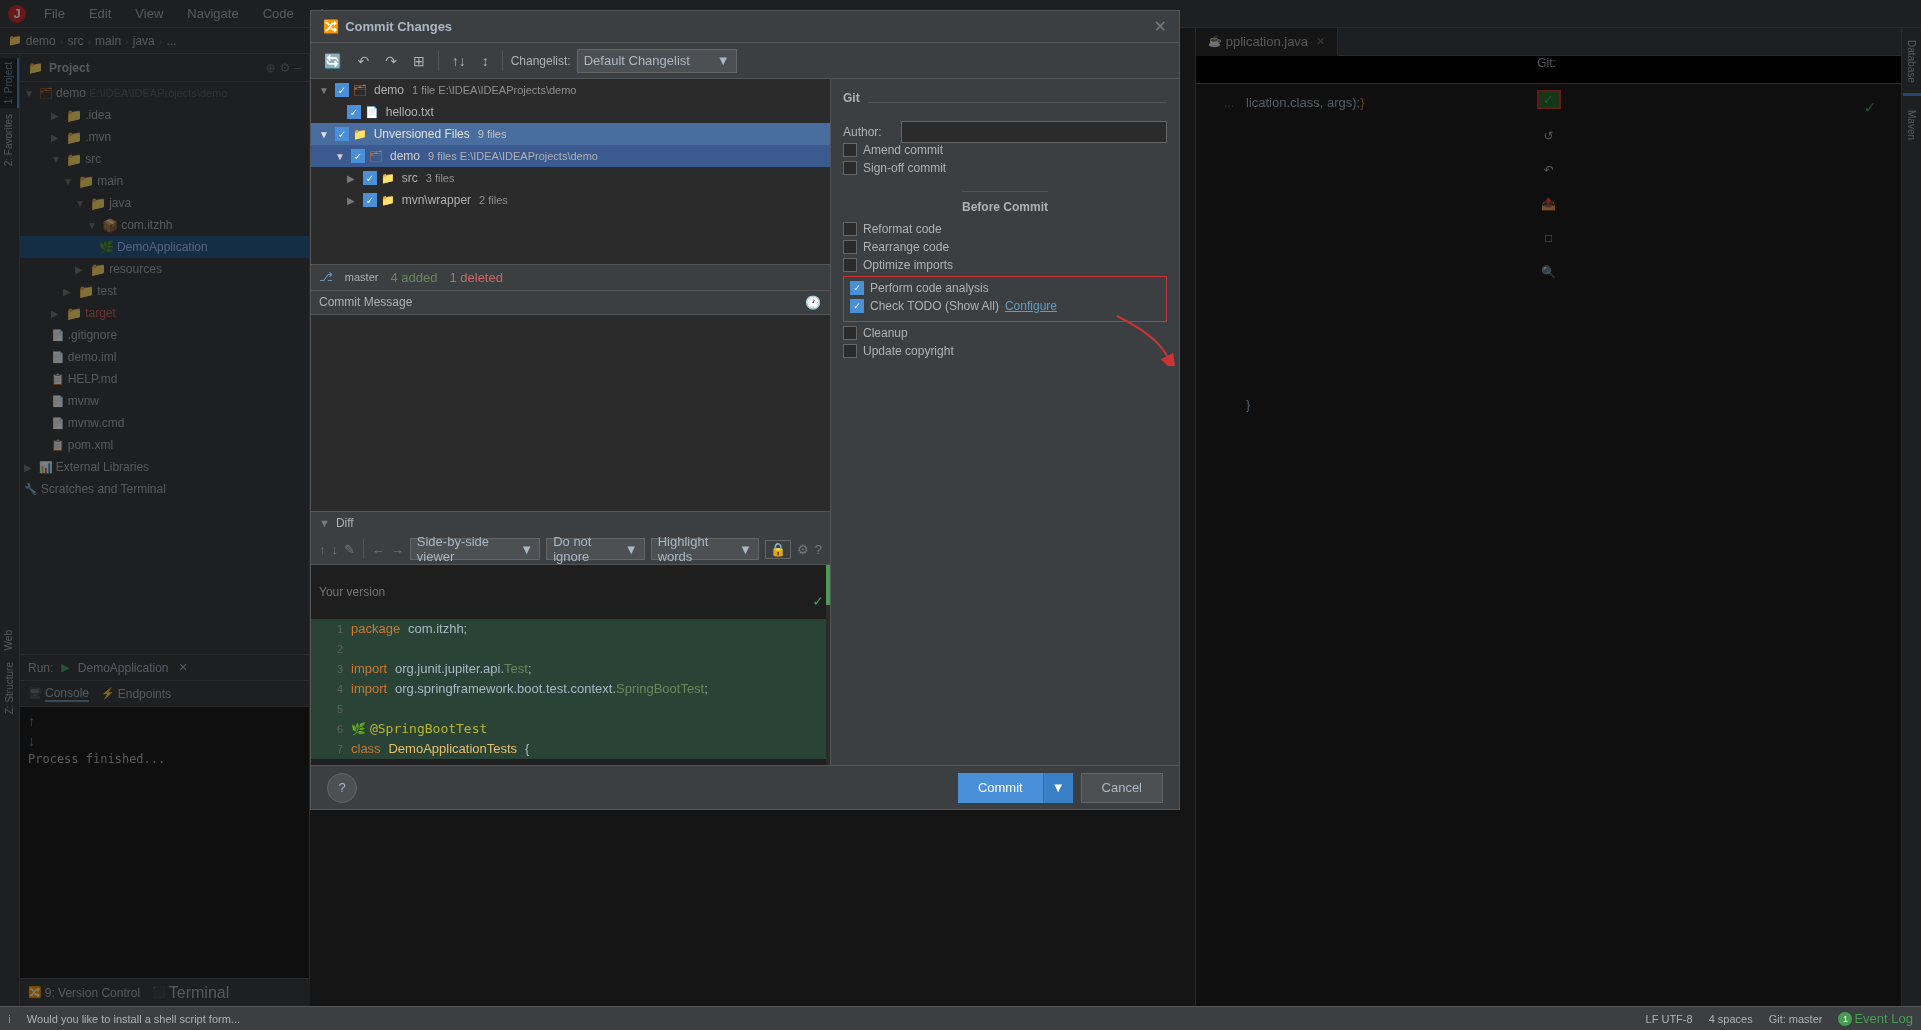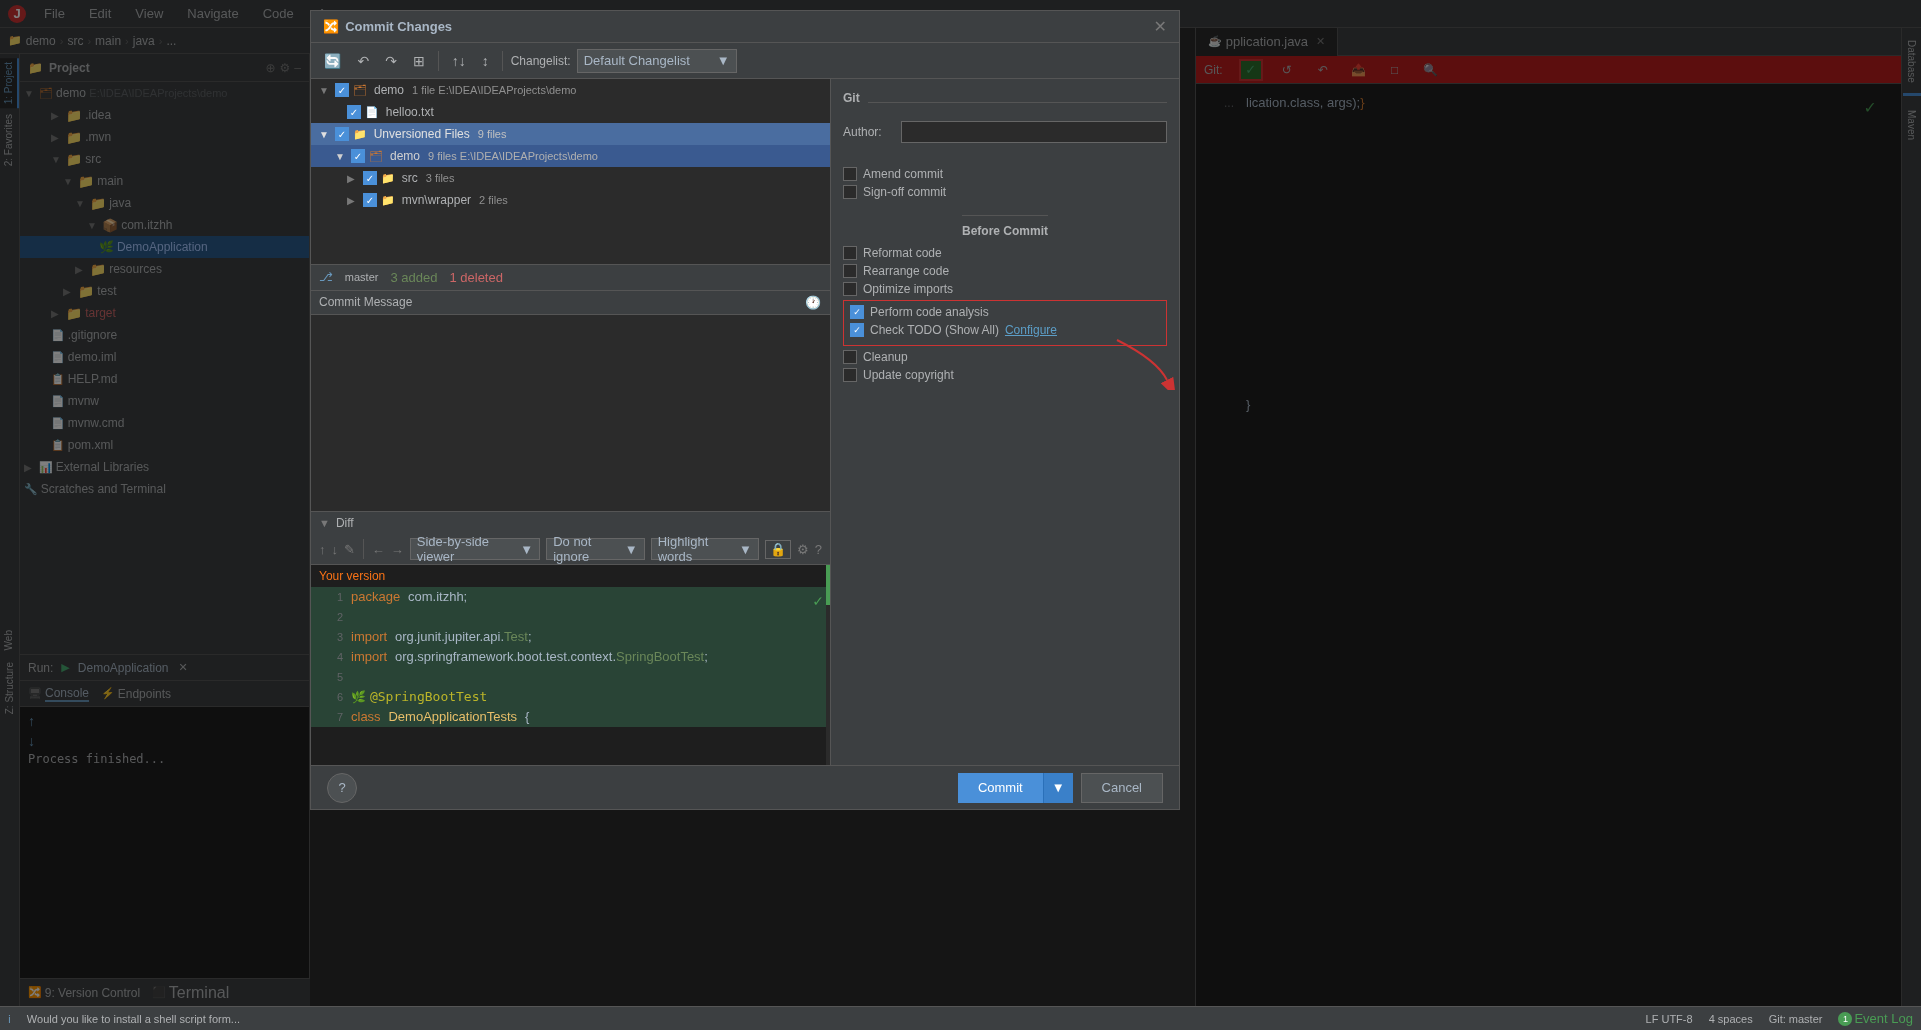--- a/index.html
+++ b/index.html
@@ -68,26 +68,26 @@
     .commit-msg-header { display: flex; align-items: center; padding: 4px 8px; gap: 6px; background: #3c3f41; border-bottom: 1px solid #555; border-top: 1px solid #555; }
     .commit-msg-label { color: #afb1b3; font-size: 12px; }
     .commit-msg-textarea { flex: 1; background: #2b2b2b; border: none; color: #a9b7c6; font-size: 12px; padding: 6px; resize: none; height: 160px; outline: none; font-family: monospace; }
 
     
     .diff-section { border-top: 1px solid #555; }
     .diff-header { display: flex; align-items: center; padding: 4px 8px; gap: 6px; background: #3c3f41; }
     .diff-label { color: #afb1b3; font-size: 12px; }
     .diff-toolbar { display: flex; align-items: center; padding: 4px 8px; gap: 6px; background: #3c3f41; border-bottom: 1px solid #555; }
     .diff-btn { background: #4c5052; border: 1px solid #666; color: #a9b7c6; font-size: 11px; padding: 2px 6px; cursor: pointer; display: flex; align-items: center; gap: 3px; height: 22px; }
-    .diff-version-label { color: #f97316; font-size: 12px; padding: 4px 8px; }
+    .diff-version-label { color: #737373; font-size: 12px; padding: 20px 8px; }
     .diff-line { display: flex; align-items: center; padding: 0 8px; line-height: 20px; font-family: monospace; font-size: 12px; }
     .diff-line.added { background: #294436; }
     .diff-line-num { color: #606366; width: 24px; text-align: right; margin-right: 8px; font-size: 11px; }
     .git-header { color: #afb1b3; font-size: 12px; margin-bottom: 8px; font-weight: bold; }
-    .git-author-row { display: flex; align-items: center; gap: 8px; margin-bottom: 24px; }
+    .git-author-row { display: flex; align-items: center; gap: 8px; margin-bottom: 0; }
     .git-author-label { color: #afb1b3; font-size: 12px; width: 50px; }
     .git-author-input { flex: 1; background: #2b2b2b; border: 1px solid #666; color: #a9b7c6; font-size: 12px; padding: 2px 6px; height: 22px; outline: none; }
     .git-checkbox-row { display: flex; align-items: center; gap: 6px; margin-bottom: 4px; }
     .git-checkbox { width: 14px; height: 14px; border: 1px solid #666; background: #2b2b2b; flex-shrink: 0; }
 
     
     .before-commit-header { color: #afb1b3; font-size: 12px; font-weight: bold; margin-top: 8px; margin-bottom: 6px; border-top: 1px solid #555; padding-top: 8px; }
     .checkbox-row { display: flex; align-items: center; gap: 6px; margin-bottom: 4px; cursor: pointer; }
     .checkbox-box { width: 14px; height: 14px; border: 1px solid #666; background: #2b2b2b; display: flex; align-items: center; justify-content: center; flex-shrink: 0; }
     .checkbox-box.checked { background: #4a90d9; border-color: #4a90d9; color: white; font-size: 9px; }
@@ -99,21 +99,21 @@
     .btn-commit { background: #4a90d9; border: none; color: white; font-size: 13px; padding: 6px 20px; cursor: pointer; display: flex; align-items: center; gap: 0; height: 30px; }
     .btn-commit-arrow { background: #3a80c9; border: none; color: white; font-size: 13px; padding: 6px 8px; cursor: pointer; height: 30px; border-left: 1px solid #2a70b9; }
     .btn-cancel { background: #4c5052; border: 1px solid #666; color: #a9b7c6; font-size: 13px; padding: 6px 20px; cursor: pointer; height: 30px; }
     .btn-help { background: #4c5052; border: 1px solid #666; color: #a9b7c6; font-size: 13px; padding: 6px 8px; cursor: pointer; height: 30px; border-radius: 50%; width: 30px; display: flex; align-items: center; justify-content: center; }
 
     
     .right-editor-panel { position: absolute; top: 28px; left: 1195px; right: 20px; bottom: 24px; background: #2b2b2b; z-index: 2; border-left: 1px solid #555; }
     .r-tabs { height: 28px; background: #3c3f41; display: flex; align-items: center; border-bottom: 1px solid #555; }
     .r-tab { padding: 0 12px; height: 28px; display: flex; align-items: center; gap: 4px; color: #afb1b3; font-size: 12px; cursor: pointer; border-right: 1px solid #555; }
     .r-tab.active { background: #2b2b2b; }
-    .r-toolbar { height: 28px; background: #b91c1c; display: flex; align-items: center; padding: 0 8px; gap: 12px; border-bottom: 1px solid #555; }
+    .r-toolbar { height: 28px; background: #000000; display: flex; align-items: center; padding: 0 8px; gap: 20px; border-bottom: 1px solid #555; flex-direction: column; }
     .r-toolbar-btn { background: none; border: none; color: #afb1b3; cursor: pointer; width: 24px; height: 22px; display: flex; align-items: center; justify-content: center; font-size: 12px; }
     .r-content { background: #1e1e1e; padding: 8px; height: calc(100% - 56px); overflow: auto; font-family: 'Consolas', monospace; font-size: 13px; }
     .r-code-line { display: flex; line-height: 22px; }
     .r-line-num { color: #606366; width: 30px; text-align: right; margin-right: 12px; font-size: 12px; }
 
     
     .git-label-right { color: #afb1b3; font-size: 12px; margin-right: 4px; }
 
     
     ::-webkit-scrollbar { width: 8px; height: 8px; }
@@ -444,21 +444,21 @@
           <div class="file-check checked">✓</div>
           <span style="color:#dcb67a;font-size:11px;margin-right:3px;">📁</span>
           <span class="file-tree-label">mvn\wrapper</span>
           <span class="file-tree-meta">2 files</span>
         </div>
       </div>
 
       <div class="dialog-status">
         <span style="color:#6897bb;font-size:12px;">⎇</span>
         <span class="status-badge">master</span>
-        <span class="status-added">3 added</span>
+        <span class="status-added">4 added</span>
         <span class="status-deleted">1 deleted</span>
       </div>
 
       <div class="commit-msg-header">
         <span class="commit-msg-label">Commit Message</span>
         <div style="margin-left:auto;display:flex;gap:4px;">
           <span style="color:#787878;font-size:13px;cursor:pointer;">🕐</span>
         </div>
       </div>
       <textarea class="commit-msg-textarea" style=""></textarea>

